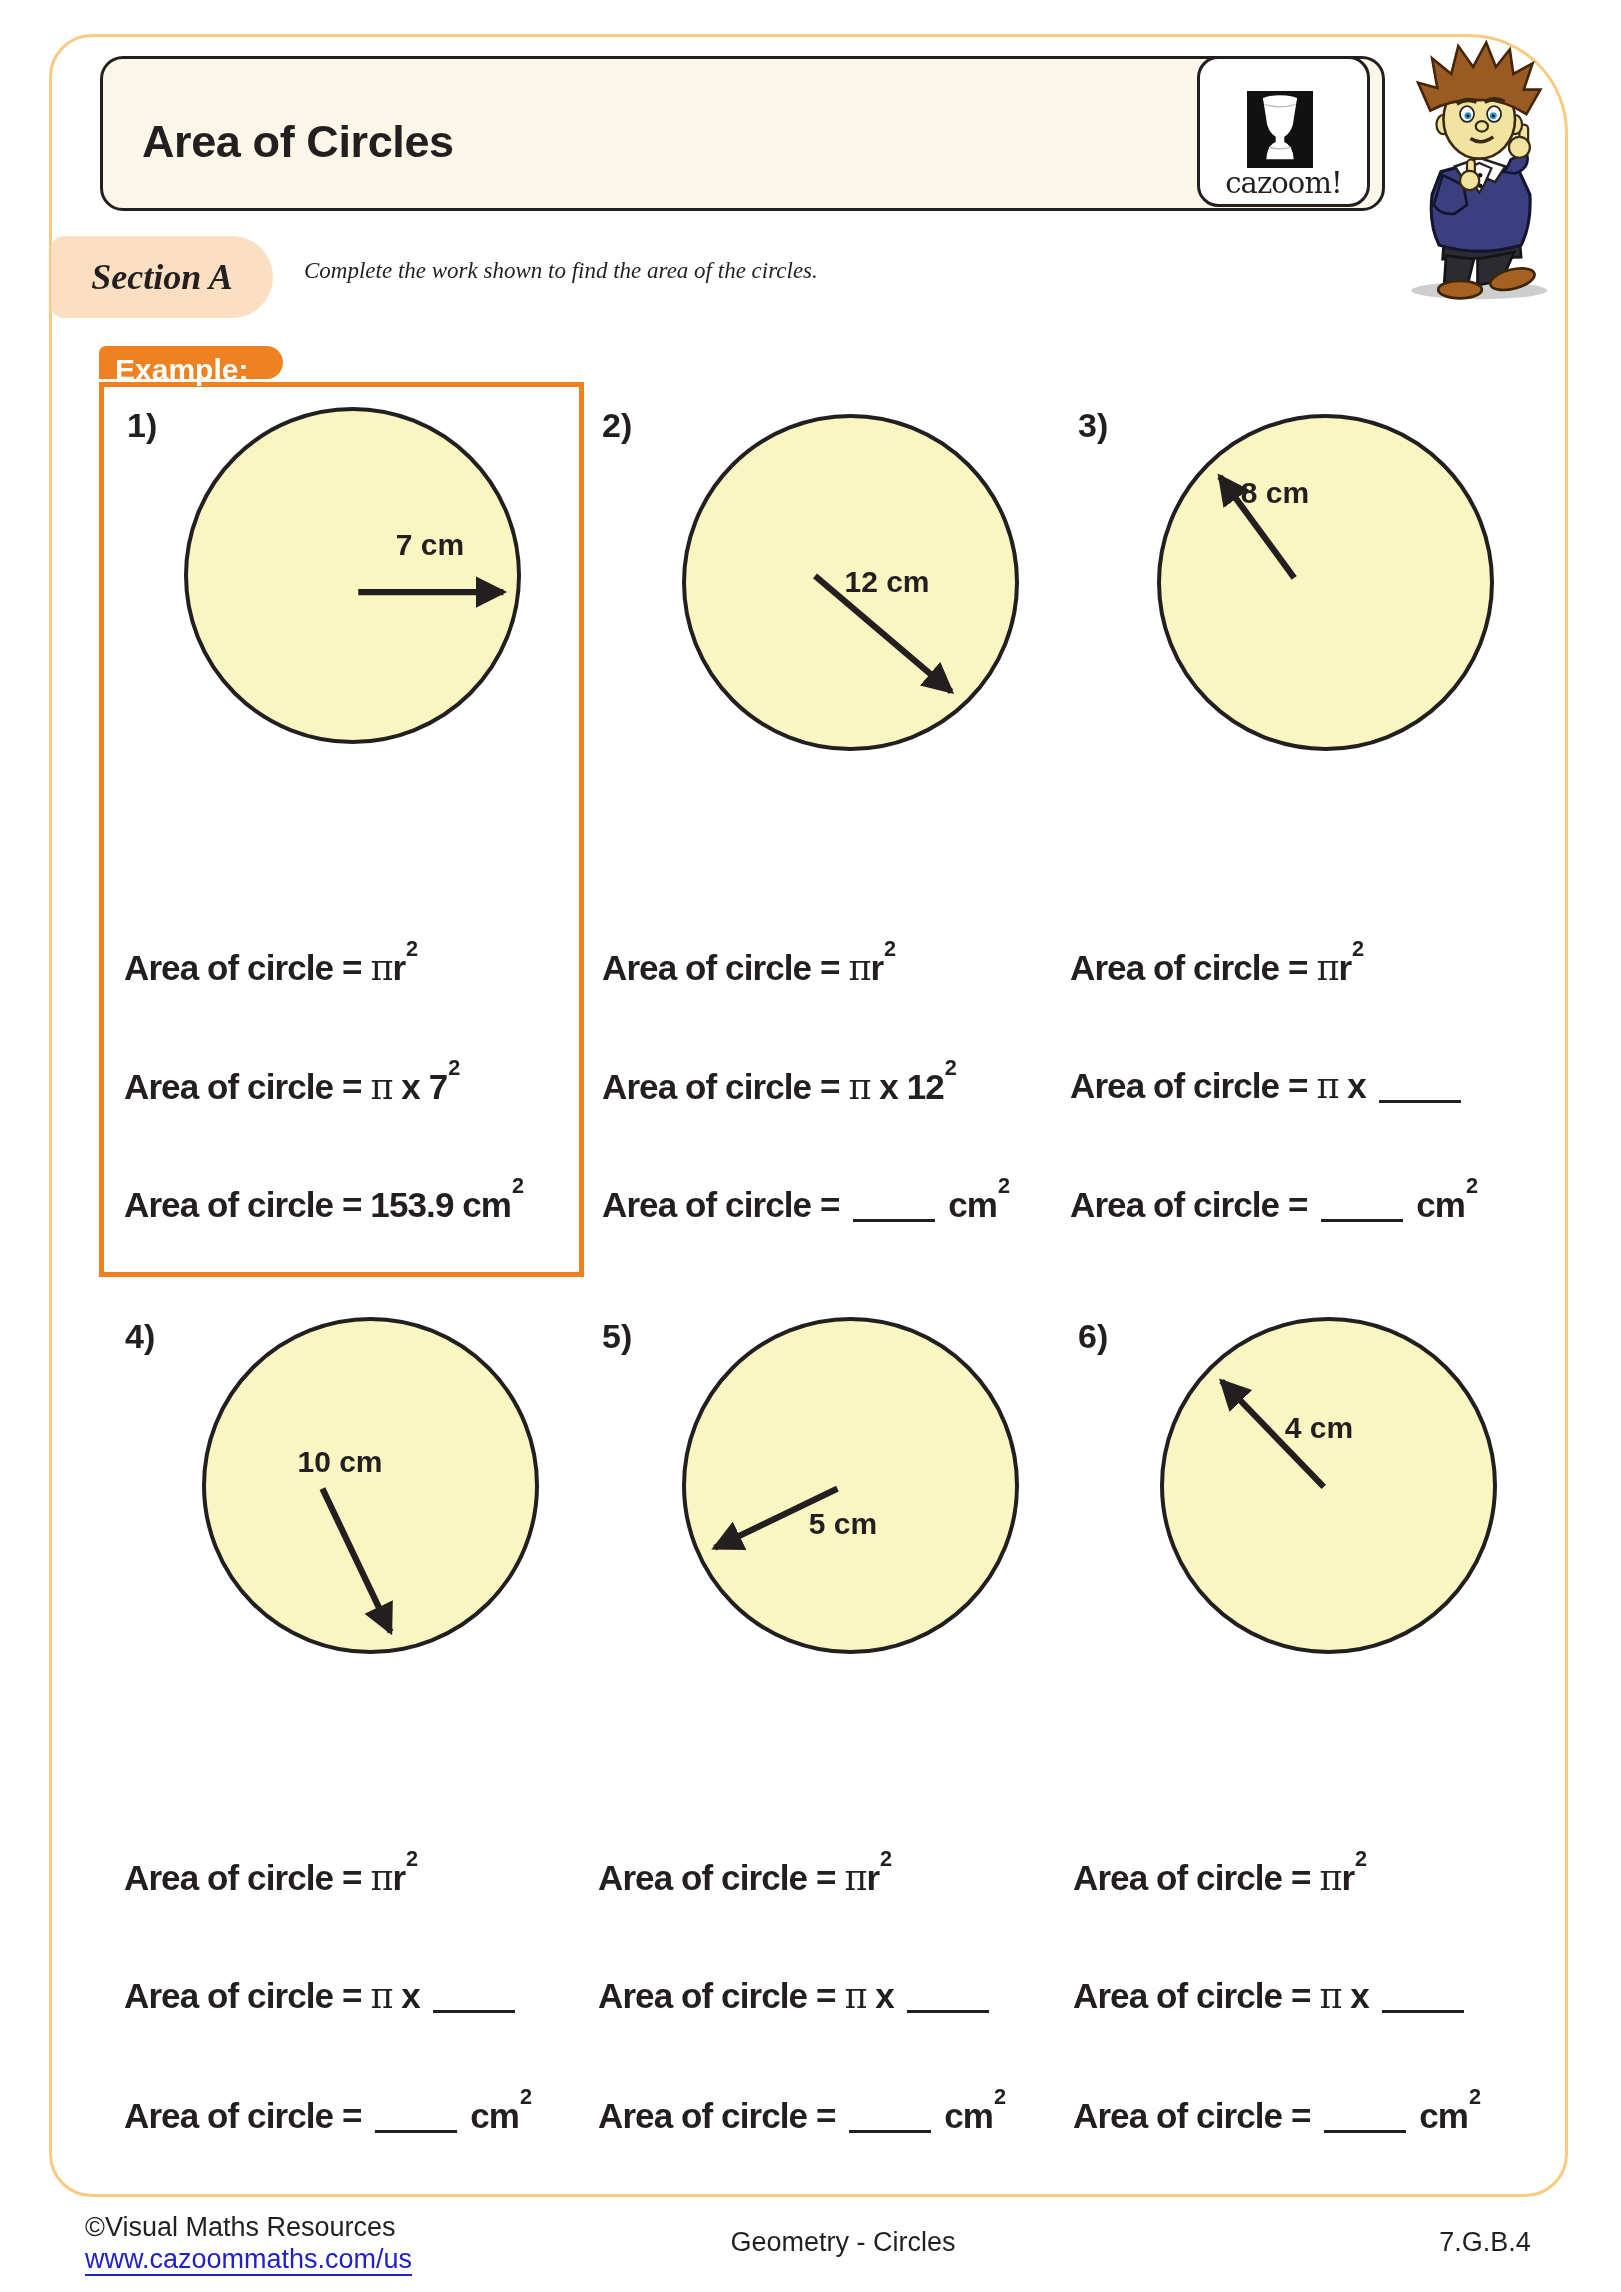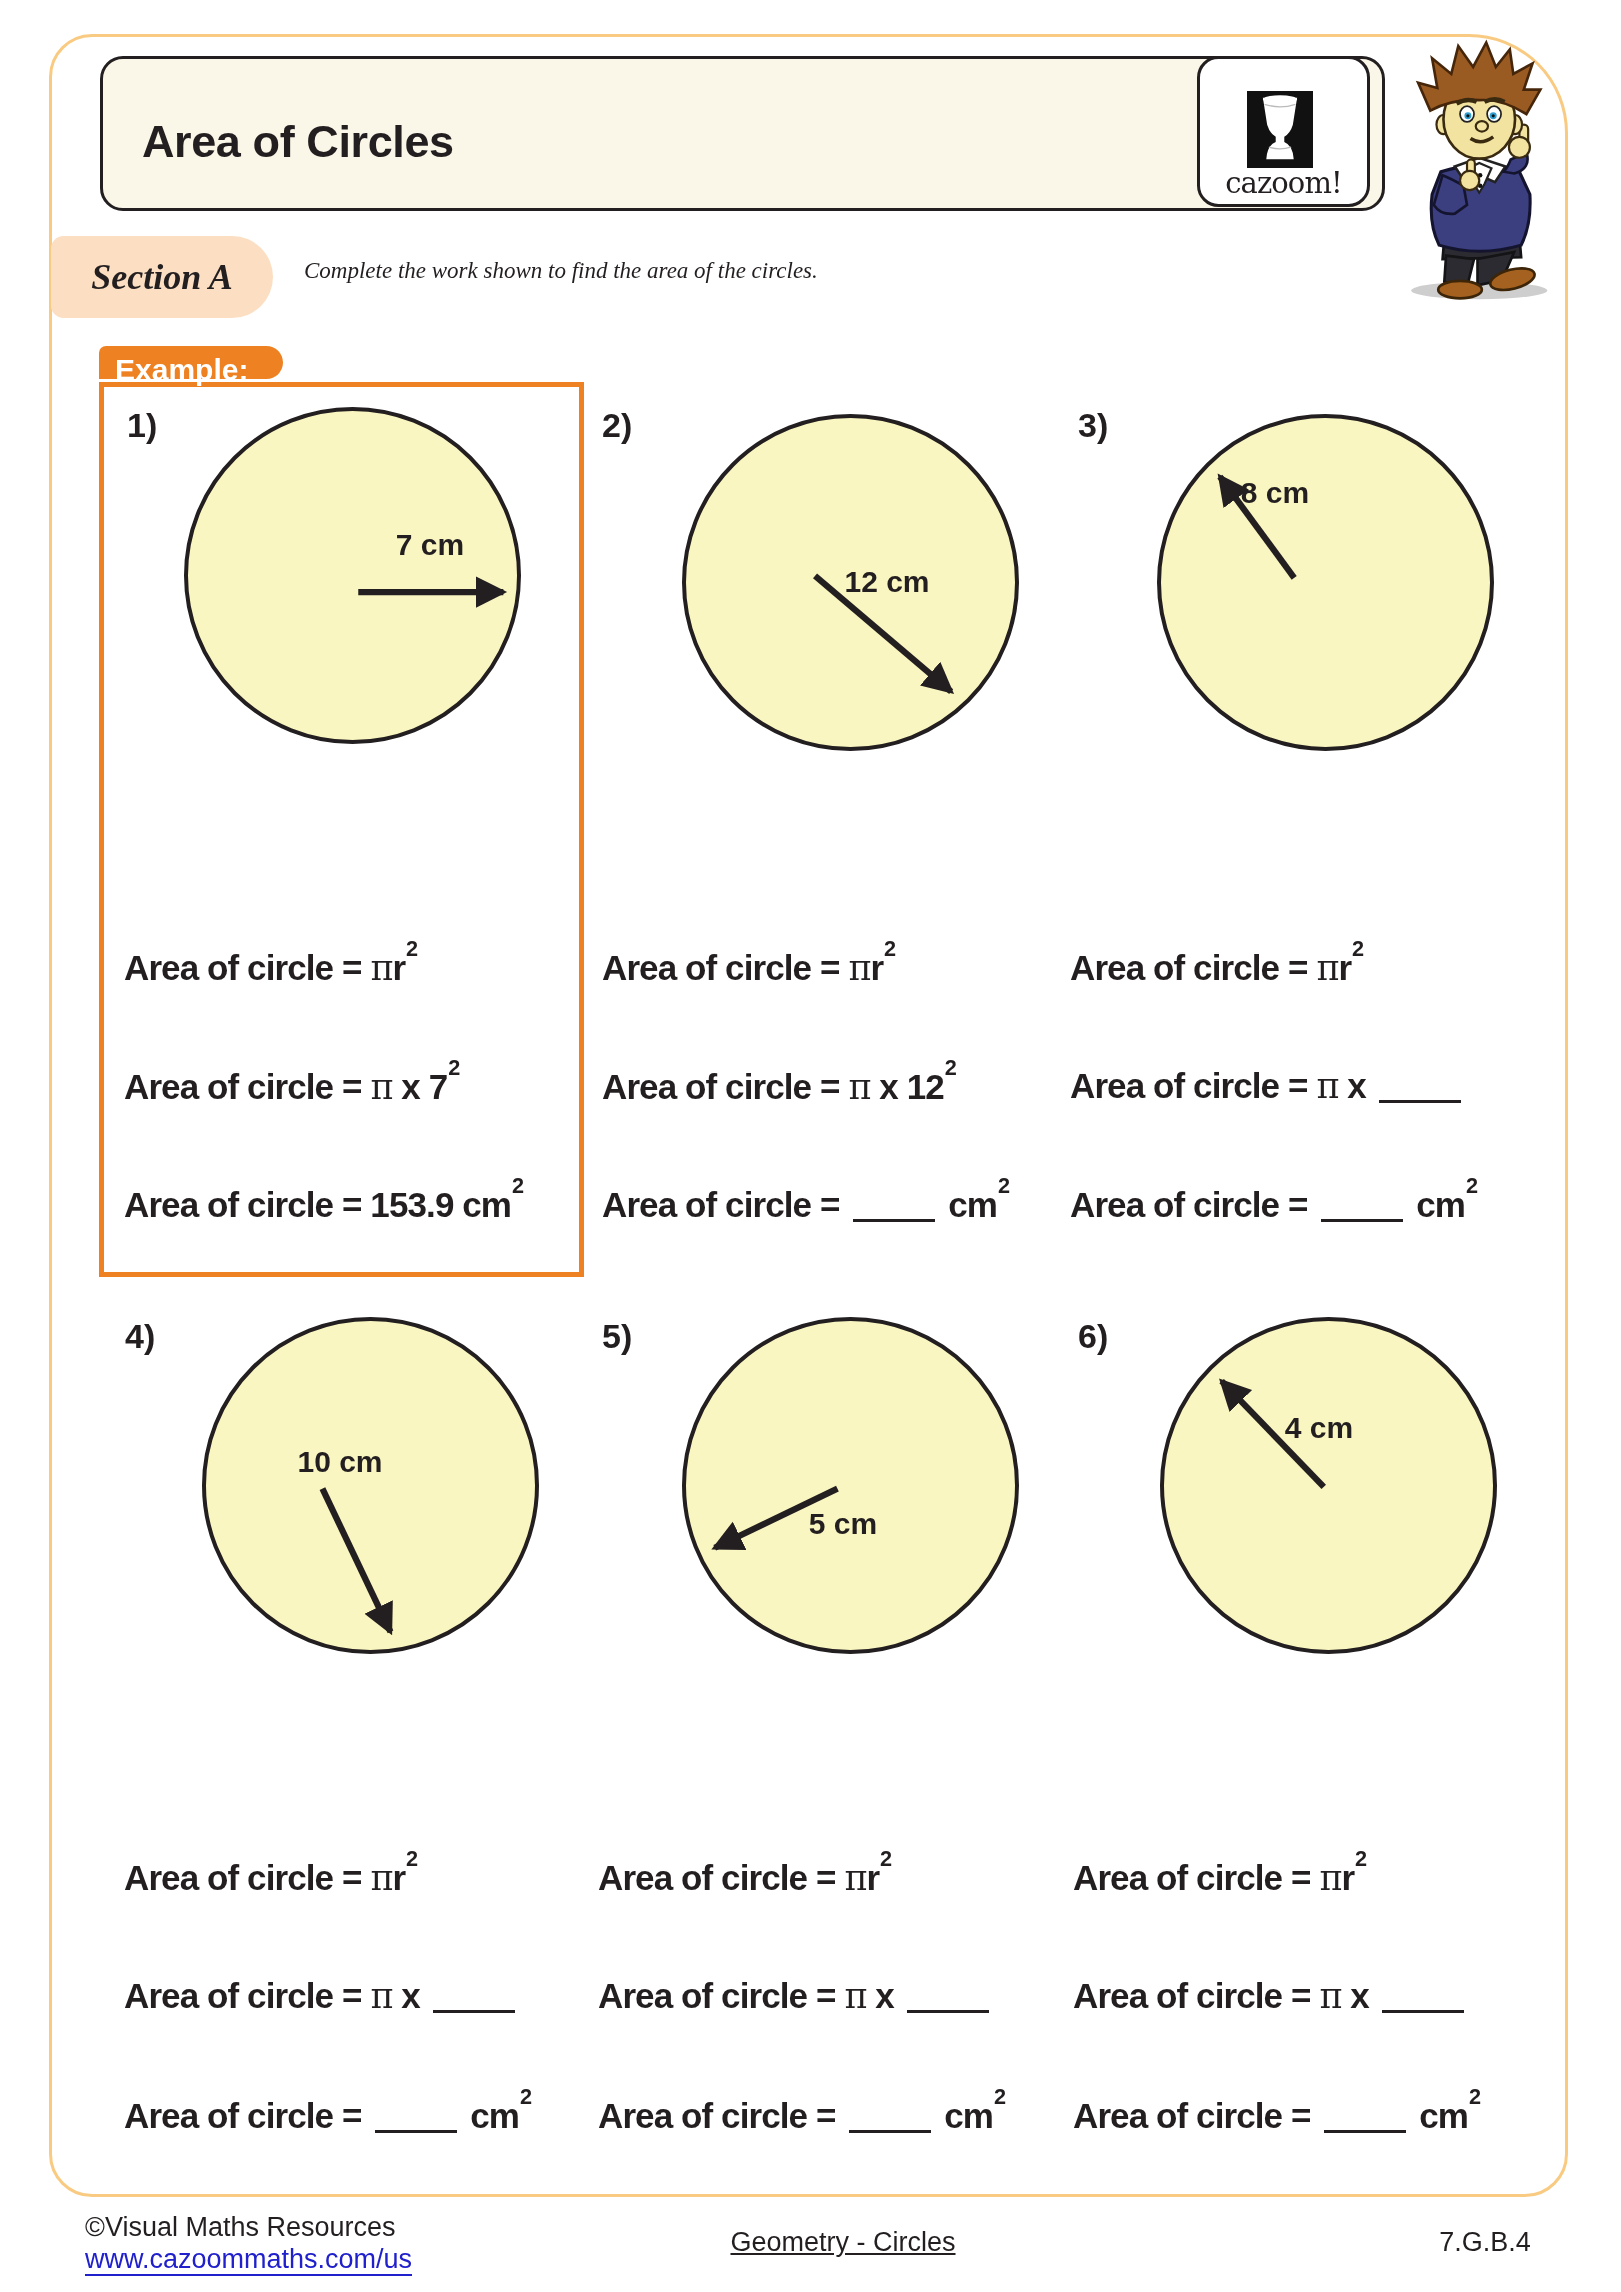--- a/index.html
+++ b/index.html
@@ -175,15 +175,15 @@
 <div class="abs work" style="left:598px;top:1976px;">Area of circle = <span class="pi">π</span> x <span class="blank"></span></div>
 <div class="abs work" style="left:598px;top:2095px;">Area of circle = <span class="blank"></span> cm<sup>2</sup></div>
 <div class="abs work" style="left:1073px;top:1857px;">Area of circle = <span class="pi">π</span>r<sup>2</sup></div>
 <div class="abs work" style="left:1073px;top:1976px;">Area of circle = <span class="pi">π</span> x <span class="blank"></span></div>
 <div class="abs work" style="left:1073px;top:2095px;">Area of circle = <span class="blank"></span> cm<sup>2</sup></div>
 
 <div class="abs foot" style="left:85px;top:2212px;">©Visual Maths Resources</div>
 <div class="abs foot" style="left:85px;top:2244px;">
   <a class="foot-link">www.cazoommaths.com/us</a>
 </div>
-<div class="abs foot foot-center" style="left:843px;top:2227px;text-decoration:underline;">Geometry - Circles</div>
+<div class="abs foot foot-center" style="left:843px;top:2227px;">Geometry - Circles</div>
 <div class="abs foot foot-right" style="left:1418px;top:2227px;width:134px;">7.G.B.4</div>
 
 
 </body></html>

